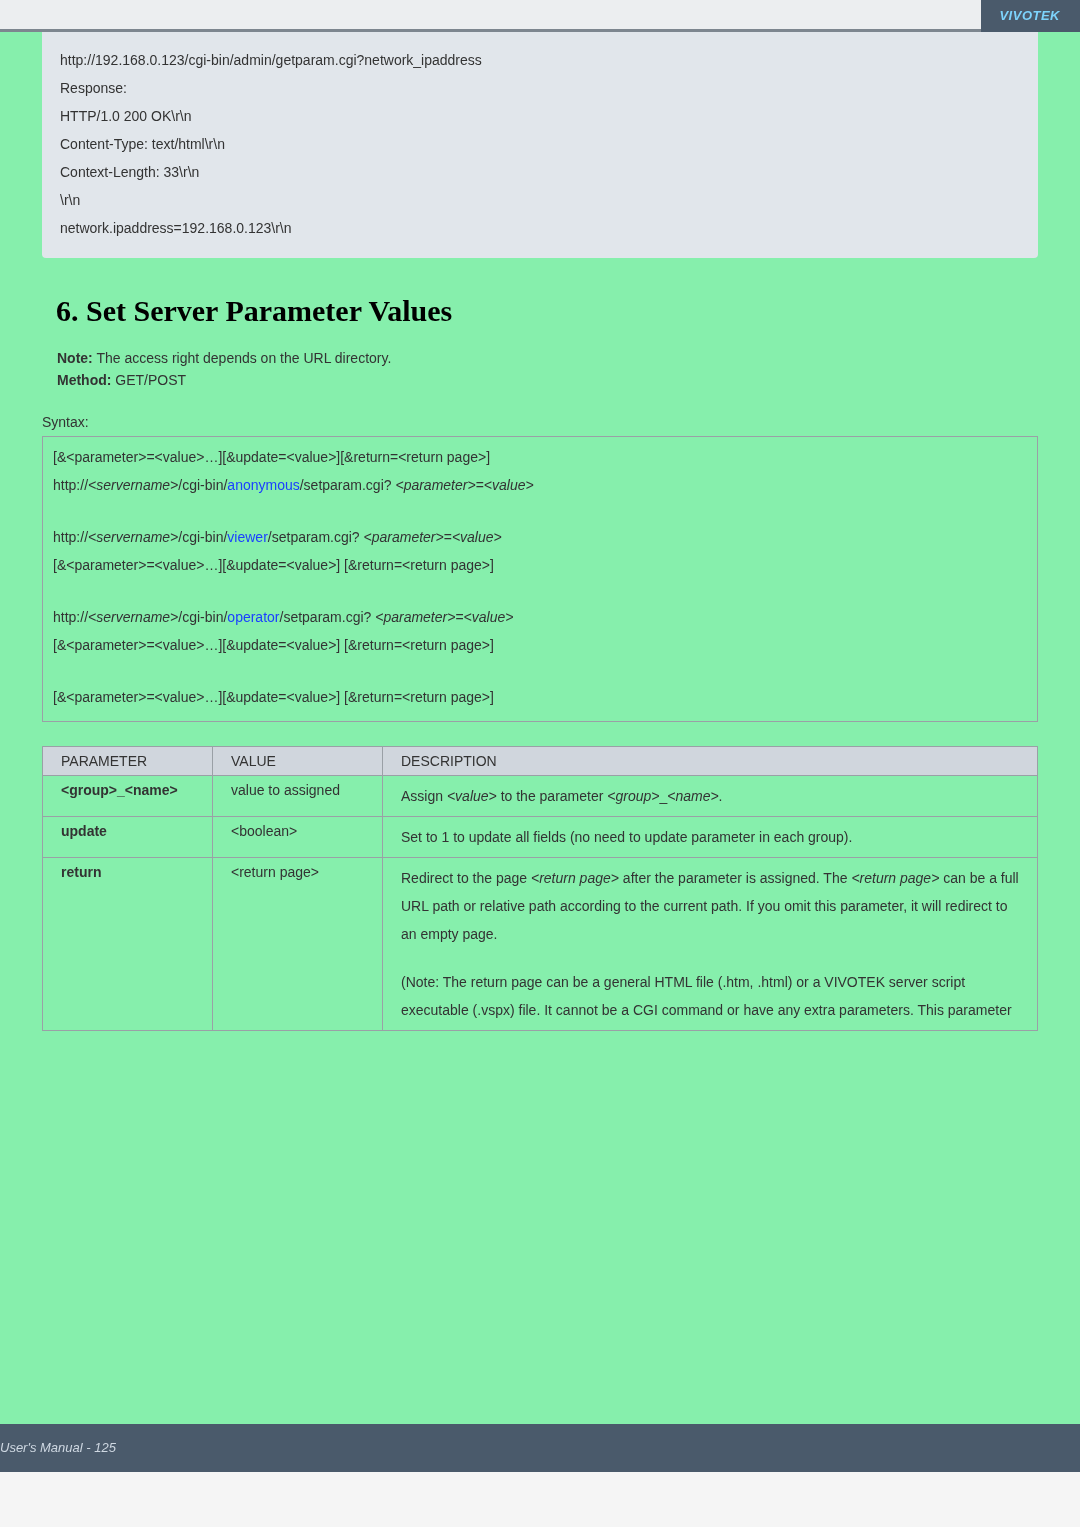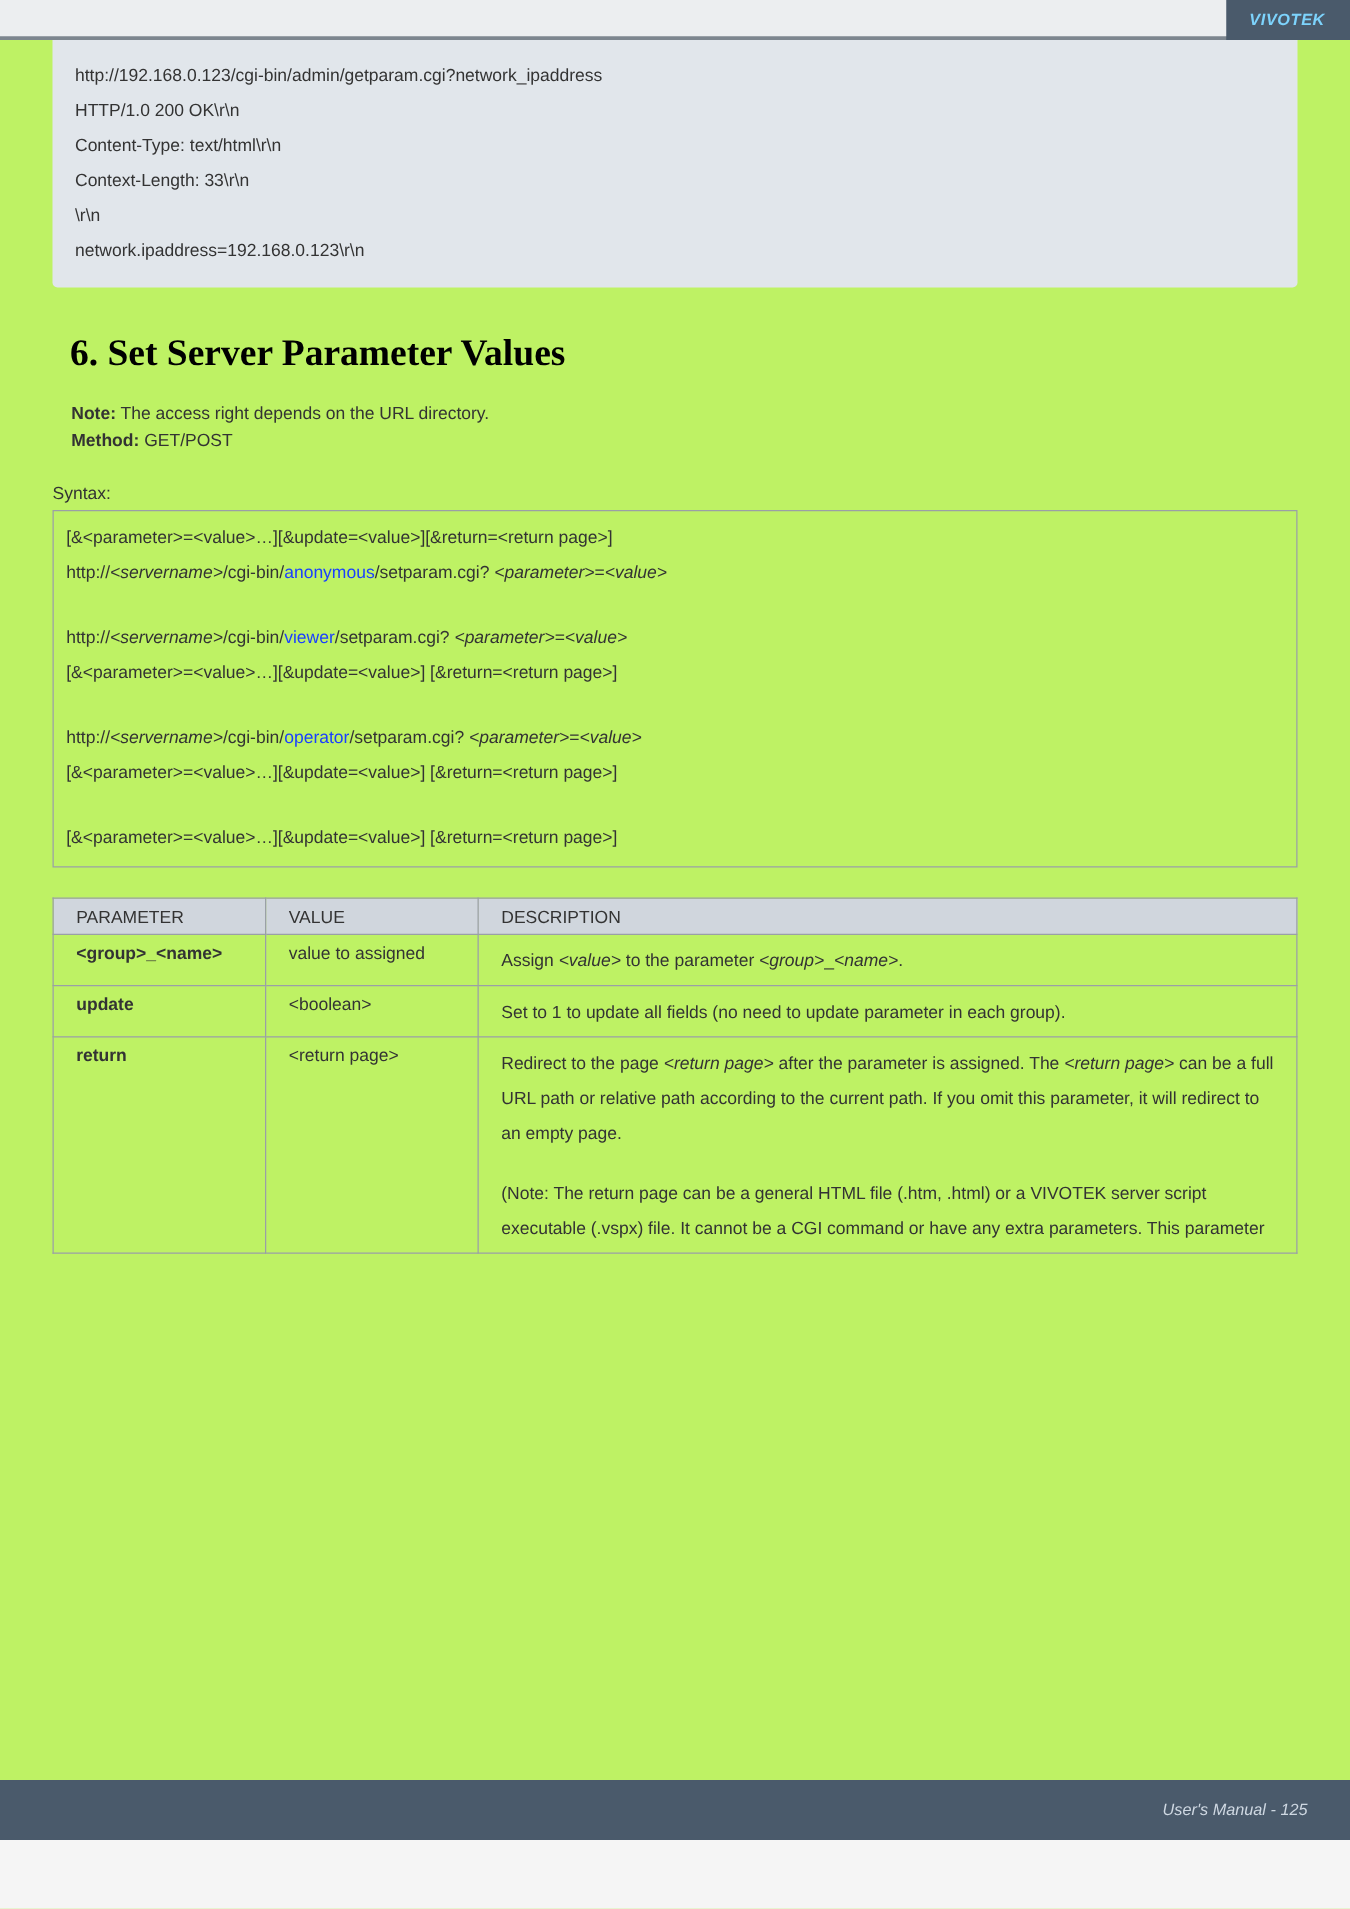--- a/index.html
+++ b/index.html
@@ -24,21 +24,21 @@
     height: 32px;
     background: #4a5a6b;
     color: #7dd3fc;
     font-style: italic;
     font-weight: bold;
     font-size: 13px;
     padding: 8px 20px 0 18px;
     letter-spacing: 0.5px;
   }
   .content {
-    background: #bef264;
+    background: #86efac;
     padding: 0 42px 0 42px;
     min-height: 1440px;
     position: relative;
   }
   .code-block {
     background: #e1e6eb;
     border-radius: 0 0 4px 4px;
     padding: 14px 18px 16px 18px;
     margin-bottom: 36px;
     line-height: 2.0;
@@ -87,37 +87,37 @@
   .footer {
     position: absolute;
     bottom: 0;
     right: 0;
     left: 0;
     height: 48px;
     background: #4a5a6b;
     color: #cfd8e2;
     font-style: italic;
     font-size: 13px;
-    text-align: right;
     padding: 16px 34px 0 0;
   }
   .gap { height: 20px; }
 </style>
 </head>
 <body>
 
 <div class="header-bar">
   <div class="brand-box">VIVOTEK</div>
 </div>
 
 <div class="content">
 
   <div class="code-block">
     <span class="line">http://192.168.0.123/cgi-bin/admin/getparam.cgi?network_ipaddress</span>
     <span class="line"></span>
+    <span class="line">Response:</span>
     <span class="line">HTTP/1.0 200 OK\r\n</span>
     <span class="line">Content-Type: text/html\r\n</span>
     <span class="line">Context-Length: 33\r\n</span>
     <span class="line">\r\n</span>
     <span class="line">network.ipaddress=192.168.0.123\r\n</span>
   </div>
 
   <h2 class="section-title">6. Set Server Parameter Values</h2>
 
   <p class="note-line">

